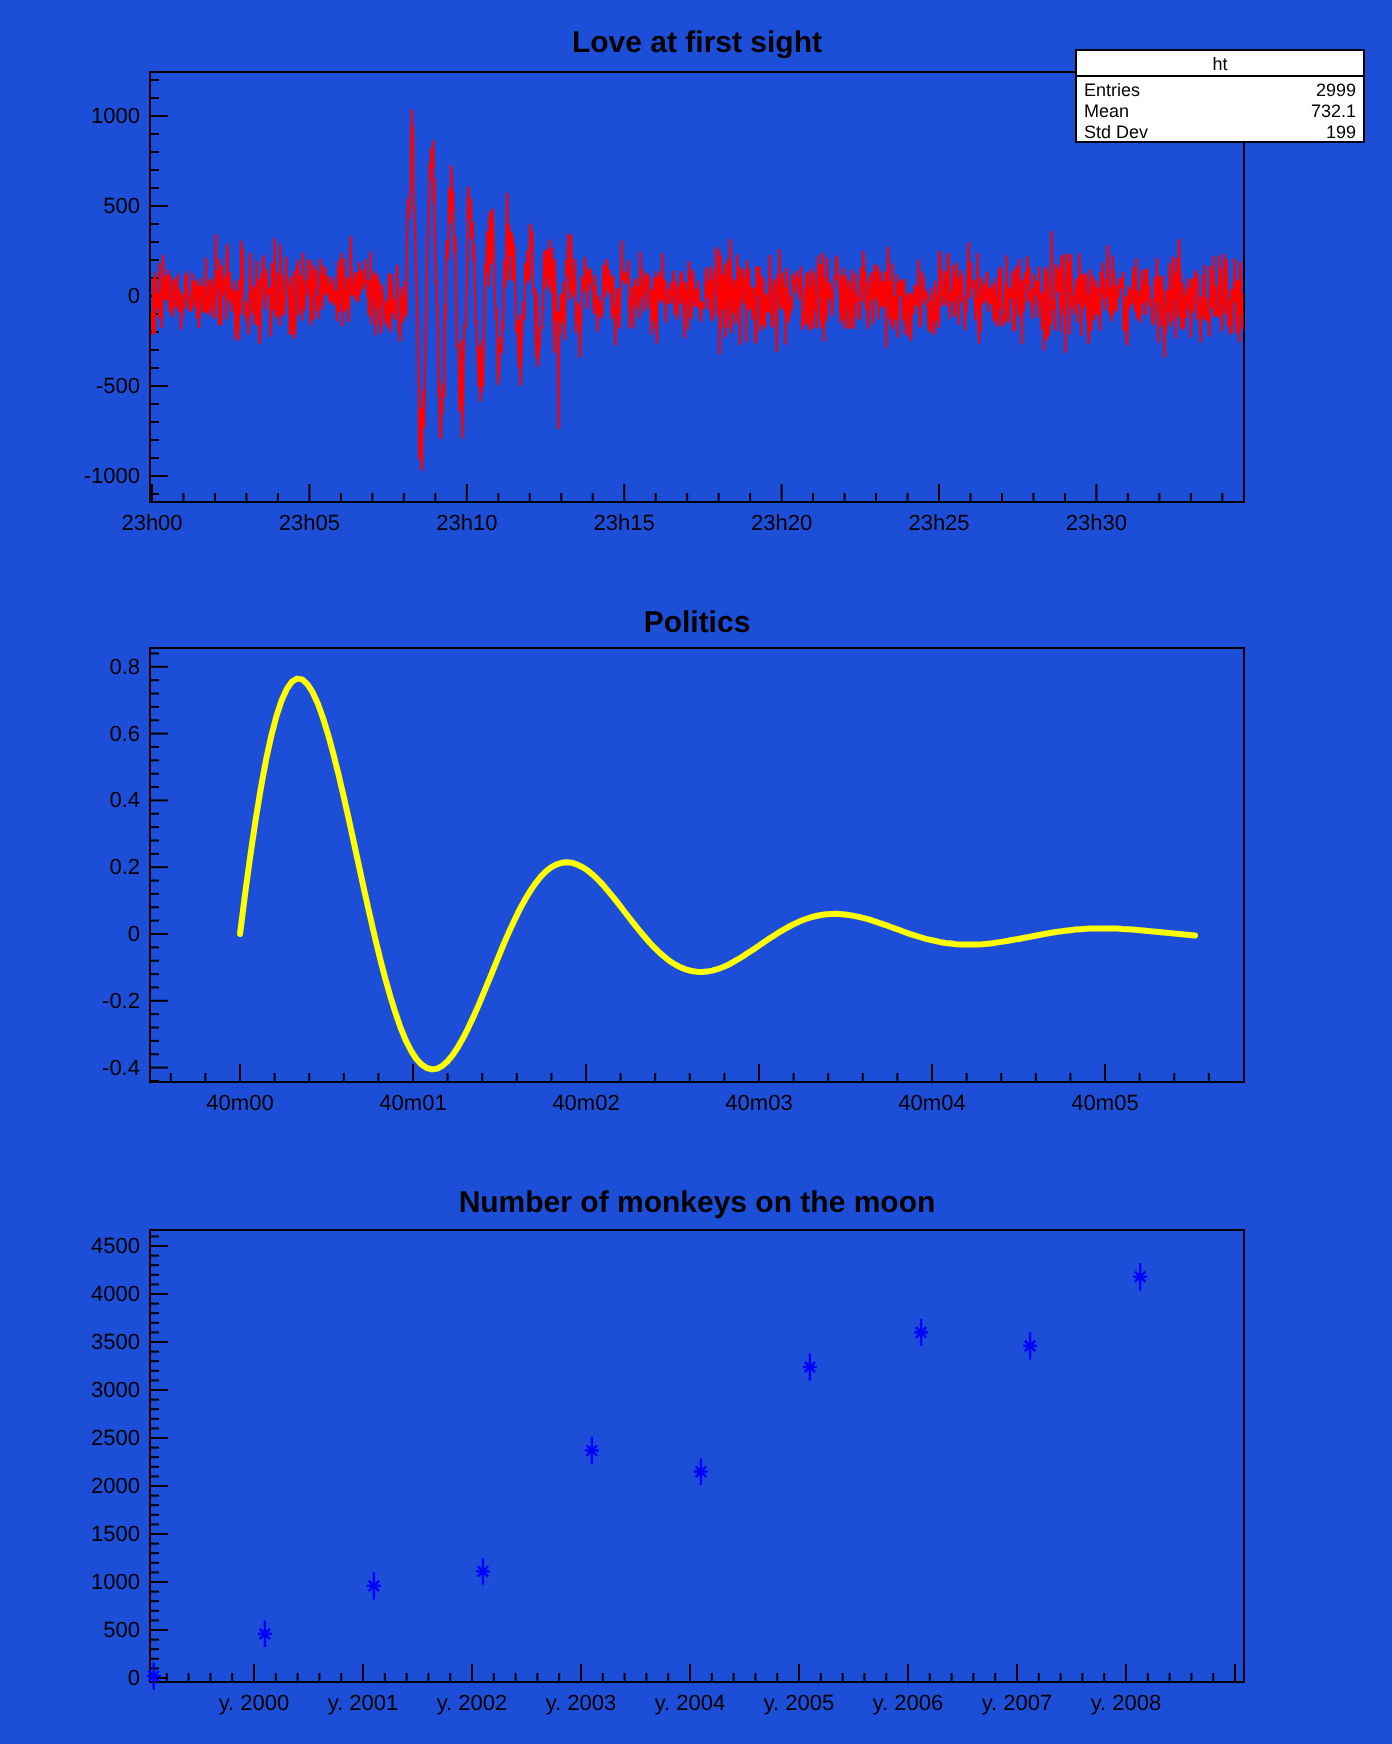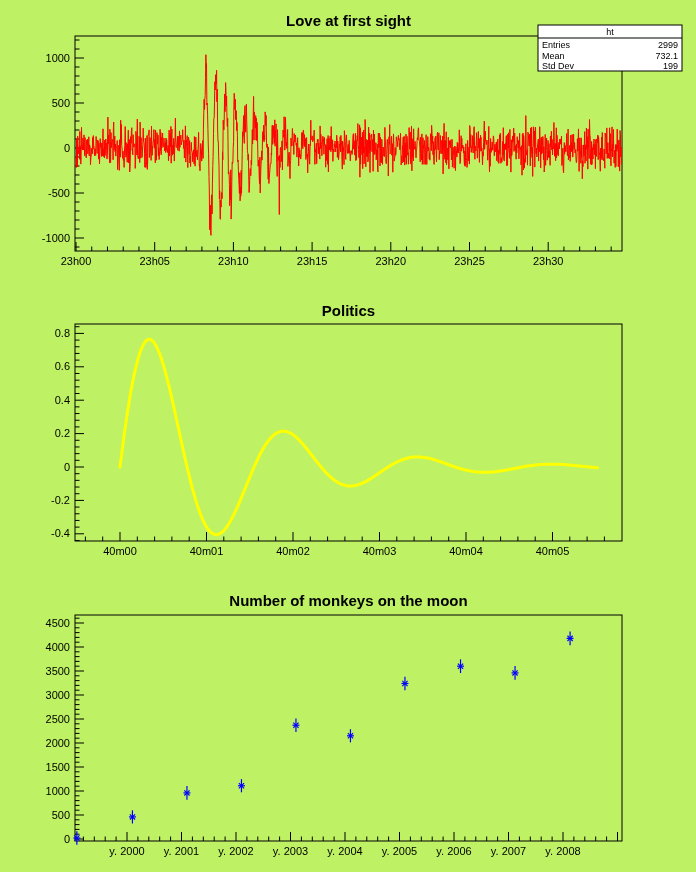--- a/index.html
+++ b/index.html
@@ -1,16 +1,16 @@
 <!DOCTYPE html>
 <html><head>
 <meta charset="utf-8">
 <style>
   html,body{margin:0;padding:0;background:#fff;}
-  .canvas{position:relative;width:696px;height:872px;background:#bef264;overflow:hidden;}
+  .canvas{position:relative;width:696px;height:872px;background:#1d4ed8;overflow:hidden;}
   svg{display:block;}
   text{font-family:"Liberation Sans","DejaVu Sans",sans-serif;fill:#000;}
   .title{font-size:15px;font-weight:bold;}
   .tick{font-size:11px;}
   .stat{font-size:9px;}
 </style>
 </head>
 <body>
 
 <div class="canvas">

